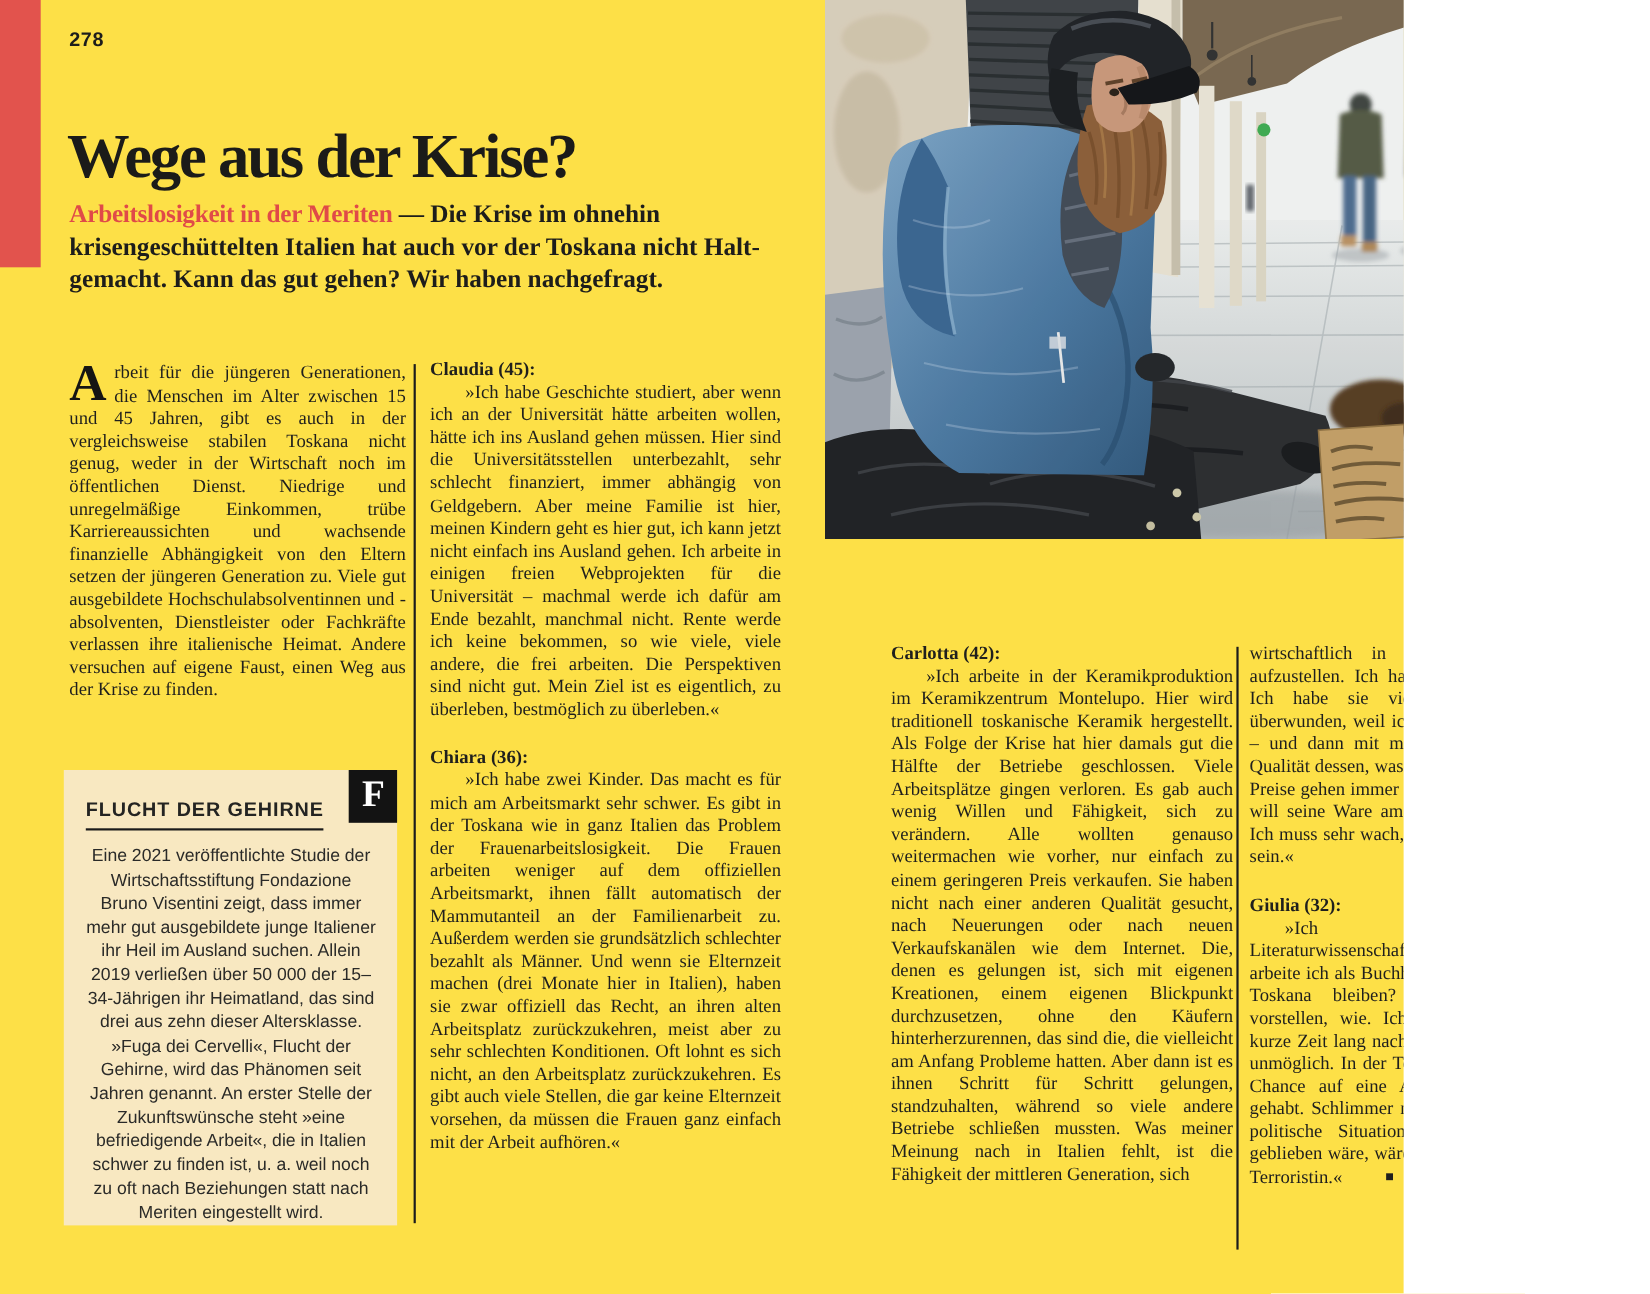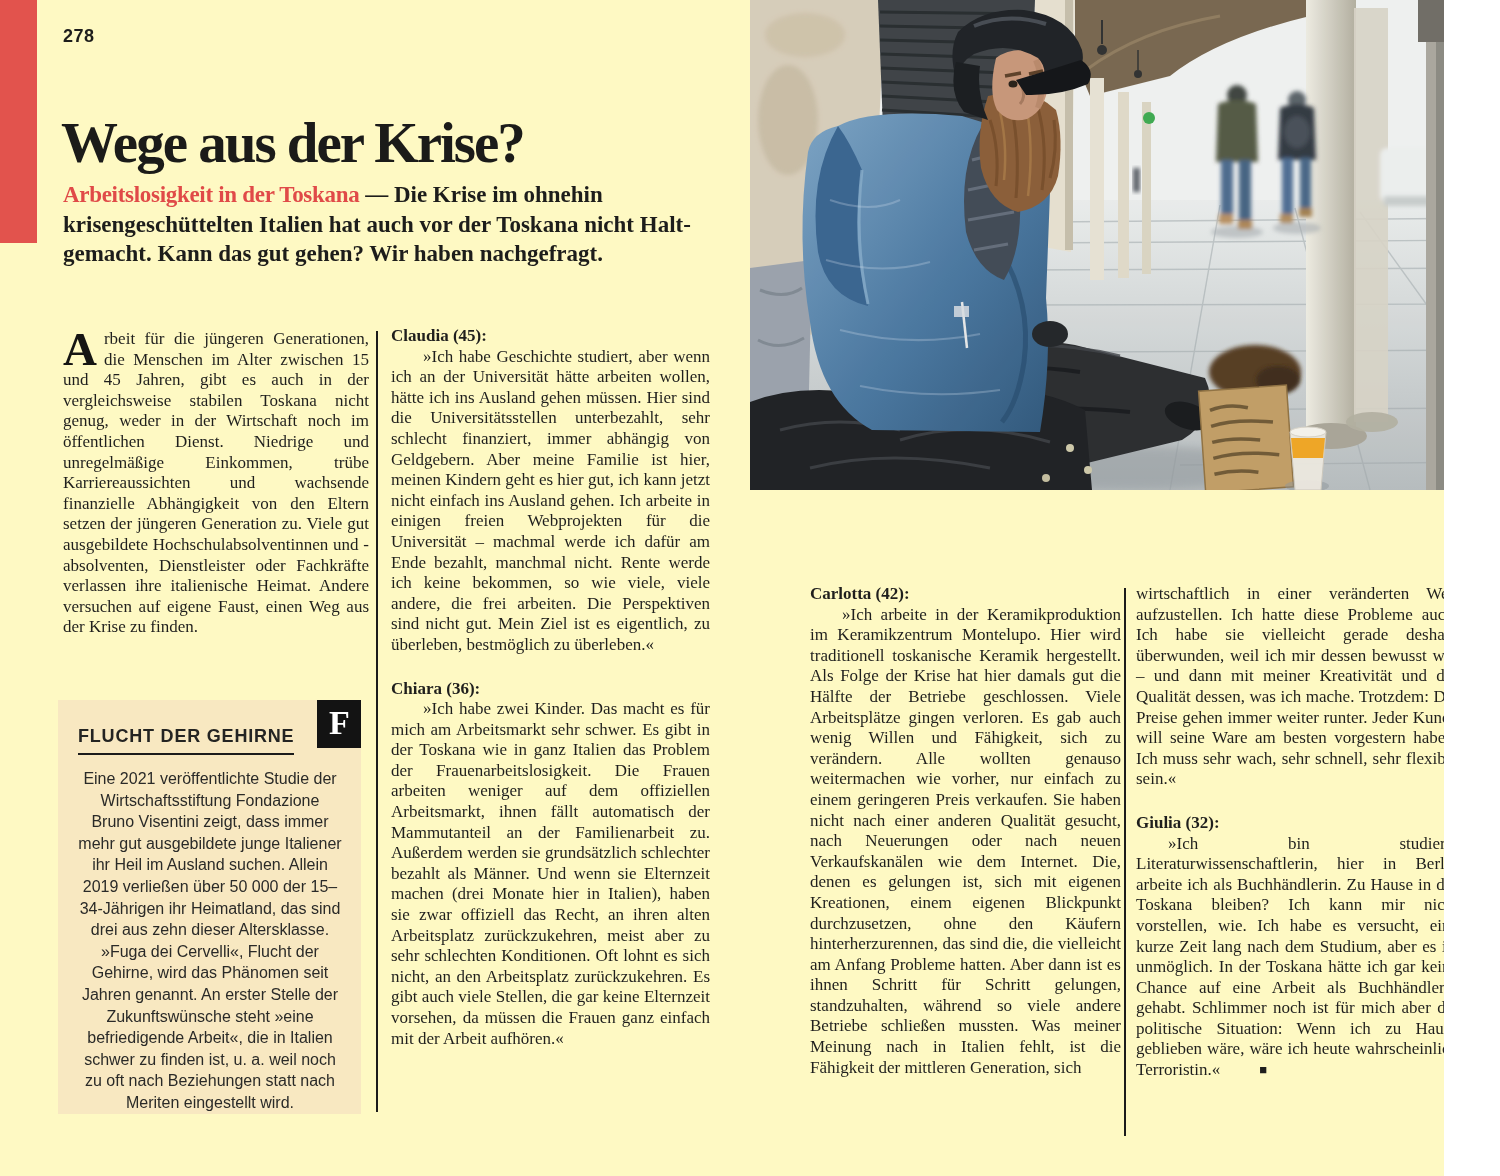--- a/index.html
+++ b/index.html
@@ -1,16 +1,16 @@
 <!DOCTYPE html>
 <html lang="de"><head>
 <meta charset="utf-8">
 <style>
   html,body{margin:0;padding:0;background:#ffffff;}
-  .page{position:relative;width:1444px;height:1176px;background:#fef9c3;overflow:hidden;
+  .page{position:relative;width:1276px;height:1176px;background:#fde047;overflow:hidden;
         font-family:"Liberation Serif","DejaVu Serif",serif;color:#1f1f1d;}
   .red-bar{position:absolute;left:0;top:0;width:37px;height:243px;background:#e2534d;}
   .page-num{position:absolute;left:63px;top:26px;font-family:"Liberation Sans","DejaVu Sans",sans-serif;
         font-weight:bold;font-size:18px;letter-spacing:.5px;color:#1d1d1b;}
   .title{position:absolute;left:61px;top:76px;font-weight:bold;font-size:57px;line-height:1;
         letter-spacing:-2px;color:#1b1b19;}
   .intro{position:absolute;left:63px;top:157px;width:685px;font-size:23px;line-height:29.5px;color:#1d1d1b;}
   .intro .kicker{font-weight:bold;color:#e04a48;letter-spacing:-.3px;}
   .intro .intro-text{white-space:pre-line;font-weight:bold;}
   
@@ -46,21 +46,21 @@
 </head>
 <body>
 
 <div class="page">
 
   <div class="red-bar"></div>
   <div class="page-num">278</div>
 
   <h1 class="title">Wege aus der Krise?</h1>
 
-  <p class="intro"><span class="kicker">Arbeitslosigkeit in der Toskana</span><span class="intro-text"> — Die Krise im ohnehin
+  <p class="intro"><span class="kicker">Arbeitslosigkeit in der Meriten</span><span class="intro-text"> — Die Krise im ohnehin
 krisengeschüttelten Italien hat auch vor der Toskana nicht Halt-
 gemacht. Kann das gut gehen? Wir haben nachgefragt.</span></p>
 
   <figure class="photo" style="margin:0">
     <svg width="750" height="490" viewBox="0 0 750 490" xmlns="http://www.w3.org/2000/svg">
       <defs>
         <linearGradient id="floorg" x1="0" y1="0" x2="0" y2="1">
           <stop offset="0" stop-color="#eceeed"></stop>
             <stop offset="1" stop-color="#b7bcbe"></stop>
         </linearGradient>

